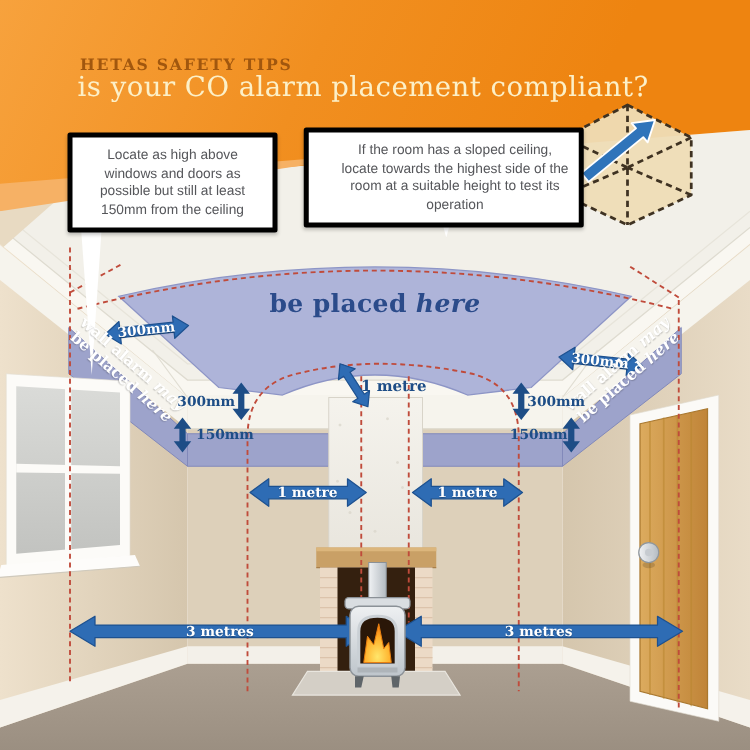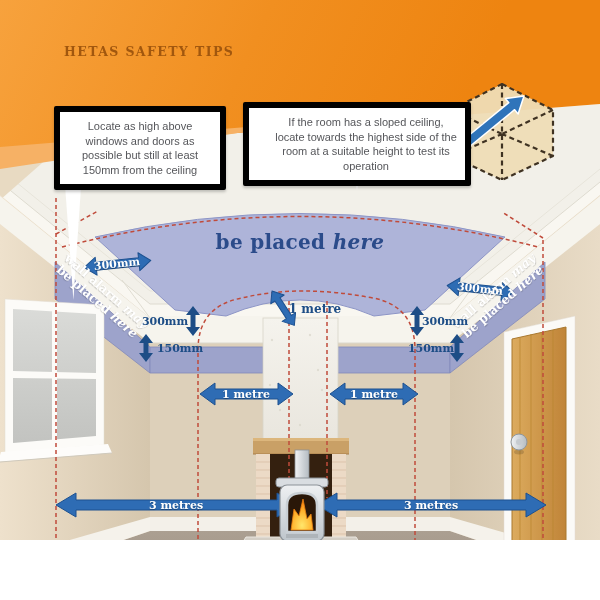--- a/index.html
+++ b/index.html
@@ -1,16 +1,16 @@
 <!DOCTYPE html>
 <html><head>
 <meta charset="utf-8">
 <style>
   html,body{margin:0;padding:0;background:#fff;}
-  .stage{position:relative;width:600px;height:540px;overflow:hidden;background:#fff;
+  .stage{position:relative;width:600px;height:600px;overflow:hidden;background:#fff;
          font-family:"Liberation Sans",sans-serif;}
   .layer{position:absolute;left:0;top:0;width:600px;height:600px;}
   svg{position:absolute;left:0;top:0;}
 
   
   .orange-main{position:absolute;left:0;top:0;width:600px;height:180px;z-index:20;
     background:linear-gradient(115deg,#f7a23d 0%,#f18f20 40%,#ee8410 75%);
     clip-path:polygon(0 0,600px 0,600px 104px,0 152px);}
   .orange-streak{position:absolute;left:0;top:0;width:600px;height:180px;z-index:21;
     background:#f6b165;clip-path:polygon(0 147px,310px 122px,0 169px);}
@@ -19,21 +19,21 @@
   .title{position:absolute;left:62px;top:58px;z-index:22;color:#fcf0c8;
     font-family:"DejaVu Serif",serif;font-size:22px;letter-spacing:.4px;}
 
   
   .tail{position:absolute;background:#fff;z-index:30;
     filter:drop-shadow(1px 1px 1px rgba(0,0,0,.18));}
   .tail1{left:63px;top:158px;width:20px;height:142px;
     clip-path:polygon(0 0,100% 0,52% 100%);}
   .tail2{left:347px;top:154px;width:20px;height:36px;
     clip-path:polygon(0 0,100% 0,50% 100%);}
-  .callout{position:absolute;z-index:31;background:#fff;border:6px solid #000000;
+  .callout{position:absolute;z-index:31;background:#fff;border:4px solid #000000;
     border-radius:2px;box-shadow:0 2px 3px rgba(0,0,0,.22);color:#55565a;
     font-size:11px;line-height:1.32;text-align:center;padding:7px 6px;}
   .callout1{left:54px;top:106px;width:148px;}
   .callout2{left:243px;top:102px;width:186px;padding-left:24px;}
 
   
   .lbl{position:absolute;z-index:60;white-space:nowrap;font-family:"DejaVu Serif",serif;}
   .navy{color:#1d4d86;font-weight:bold;font-size:11px;}
   .white{color:#fff;font-weight:bold;font-size:11px;text-shadow:0 1px 1px rgba(0,0,0,.3);}
   .zonetext{color:#2b4b8a;font-weight:bold;font-size:20px;text-align:center;
@@ -197,20 +197,21 @@
       <path d="M287,532 L287,505 Q287,493 302,493 Q317,493 317,505 L317,532 Z" fill="#2a1708" stroke="#cad0d5" stroke-width="2.5"></path>
       <path d="M291,530 L313,530 L311,514 L307,519 L303,499 L299,516 L294,509 Z" fill="url(#gFlame)" stroke="#e87f10" stroke-width="0.8"></path>
       <rect x="286" y="534" width="32" height="4" fill="#aeb4b9"></rect>
       <path d="M284,541 l7,0 -2,9 -5,0 Z M313,541 l7,0 -1,9 -5,0 Z" fill="#5f6569"></path>
     </g>
   </svg>
 
   <div class="orange-main"></div>
   <div class="orange-streak"></div>
   <div class="kicker">HETAS SAFETY TIPS</div>
+  <div class="title">is your CO alarm placement compliant?</div>
 
   <svg class="layer" width="600" height="600" viewBox="0 0 600 600" style="z-index:25">
     <g stroke="#3f3222" stroke-width="2.2" stroke-dasharray="5 3.5" stroke-linejoin="round">
       <polygon points="502,84 553,110 553,156 502,180 451,156 451,110" fill="#eedcb6" fill-opacity="0.95"></polygon>
       <path d="M502,84 L502,180 M451,110 L502,134 M553,110 L502,134 M451,156 L502,134 M553,156 L502,134" fill="none"></path>
     </g>
     <polygon points="465.1,138.5 508.8,102.7 505.3,98.5 524,96 518.1,113.9 514.6,109.7 470.9,145.5" fill="#2f74ba" stroke="#ffffff" stroke-width="1.5" stroke-linejoin="round"></polygon>
   </svg>
 
   <div class="tail tail1"></div>

